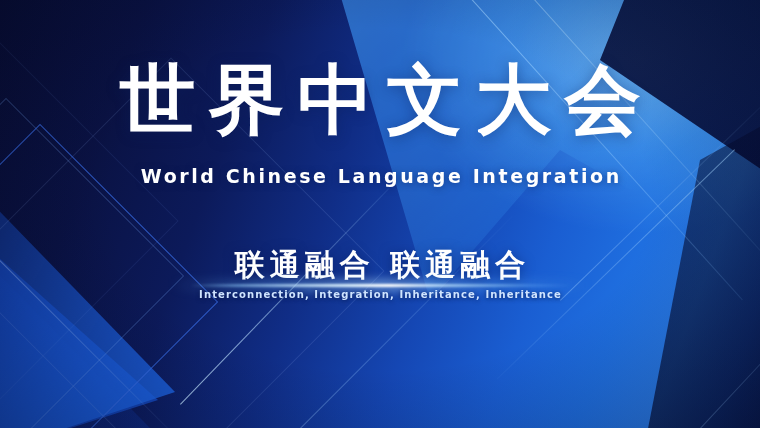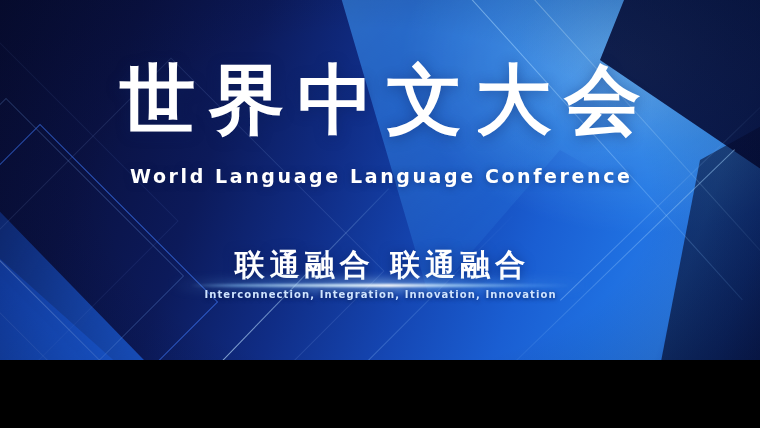--- a/index.html
+++ b/index.html
@@ -1,20 +1,20 @@
 <!DOCTYPE html>
 <html><head>
 <meta charset="utf-8">
 <style>
   html,body{margin:0;padding:0;background:#000;}
   body{font-family:"Liberation Sans","DejaVu Sans",sans-serif;}
 
   #poster{
     position:relative;
-    width:760px;height:360px;
+    width:760px;height:428px;
     overflow:hidden;
     background:#8b5cf6;
   }
 
   
   .layer{position:absolute;inset:0;}
 
   
   .bg-base{
     background:linear-gradient(110deg,
@@ -210,25 +210,25 @@
   <div class="line l-f"></div>
   <div class="line l-g"></div>
   <div class="line l-h"></div>
 
   <div class="layer vignette"></div>
 
   <div class="content">
 
     <div class="title">世界中文大会</div>
 
-    <div class="subtitle">World Language Language Conference</div>
+    <div class="subtitle">World Chinese Language Integration</div>
 
     <div class="slogan-wrap">
       <div class="slogan">联通融合  联通融合</div>
     </div>
 
     <div class="streak-soft"></div>
     <div class="streak"></div>
 
-    <div class="caption">Interconnection, Integration, Innovation, Innovation</div>
+    <div class="caption">Interconnection, Integration, Inheritance, Inheritance</div>
 
   </div>
 </div>
 
 </body></html>

